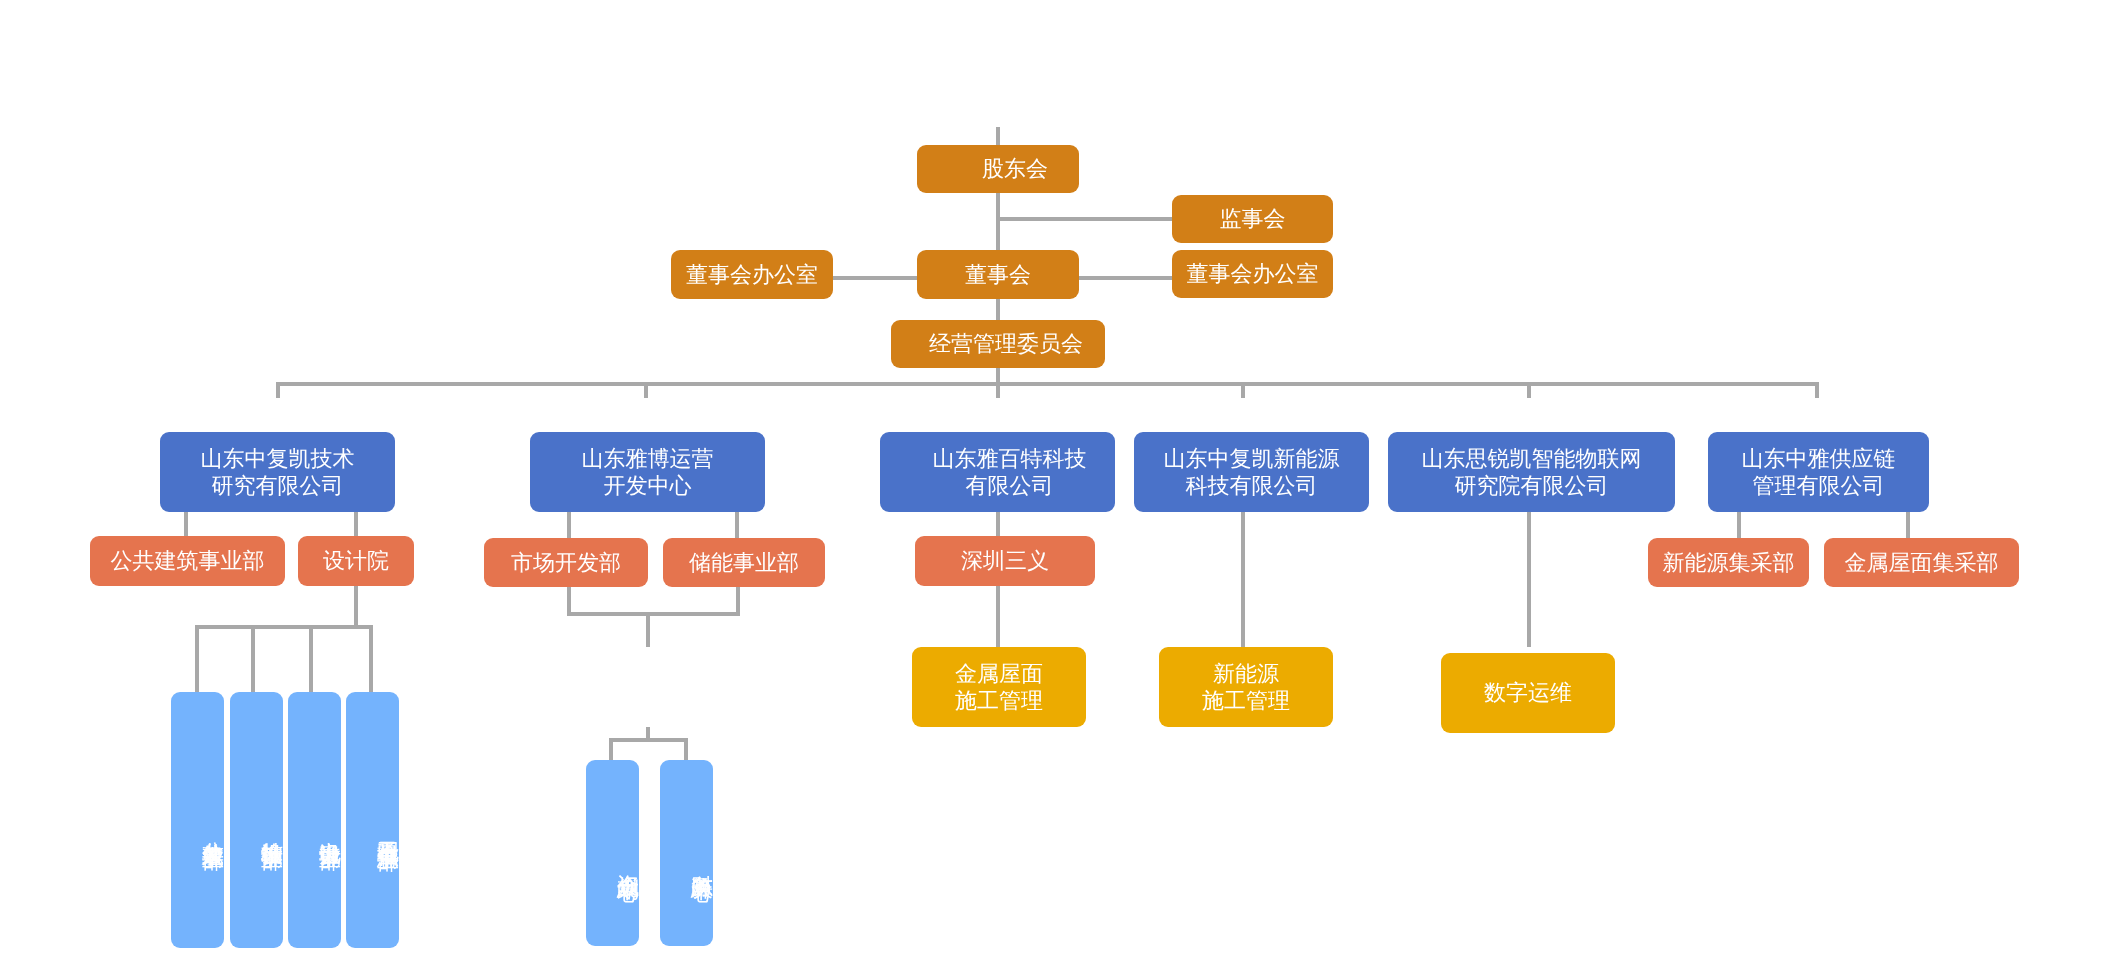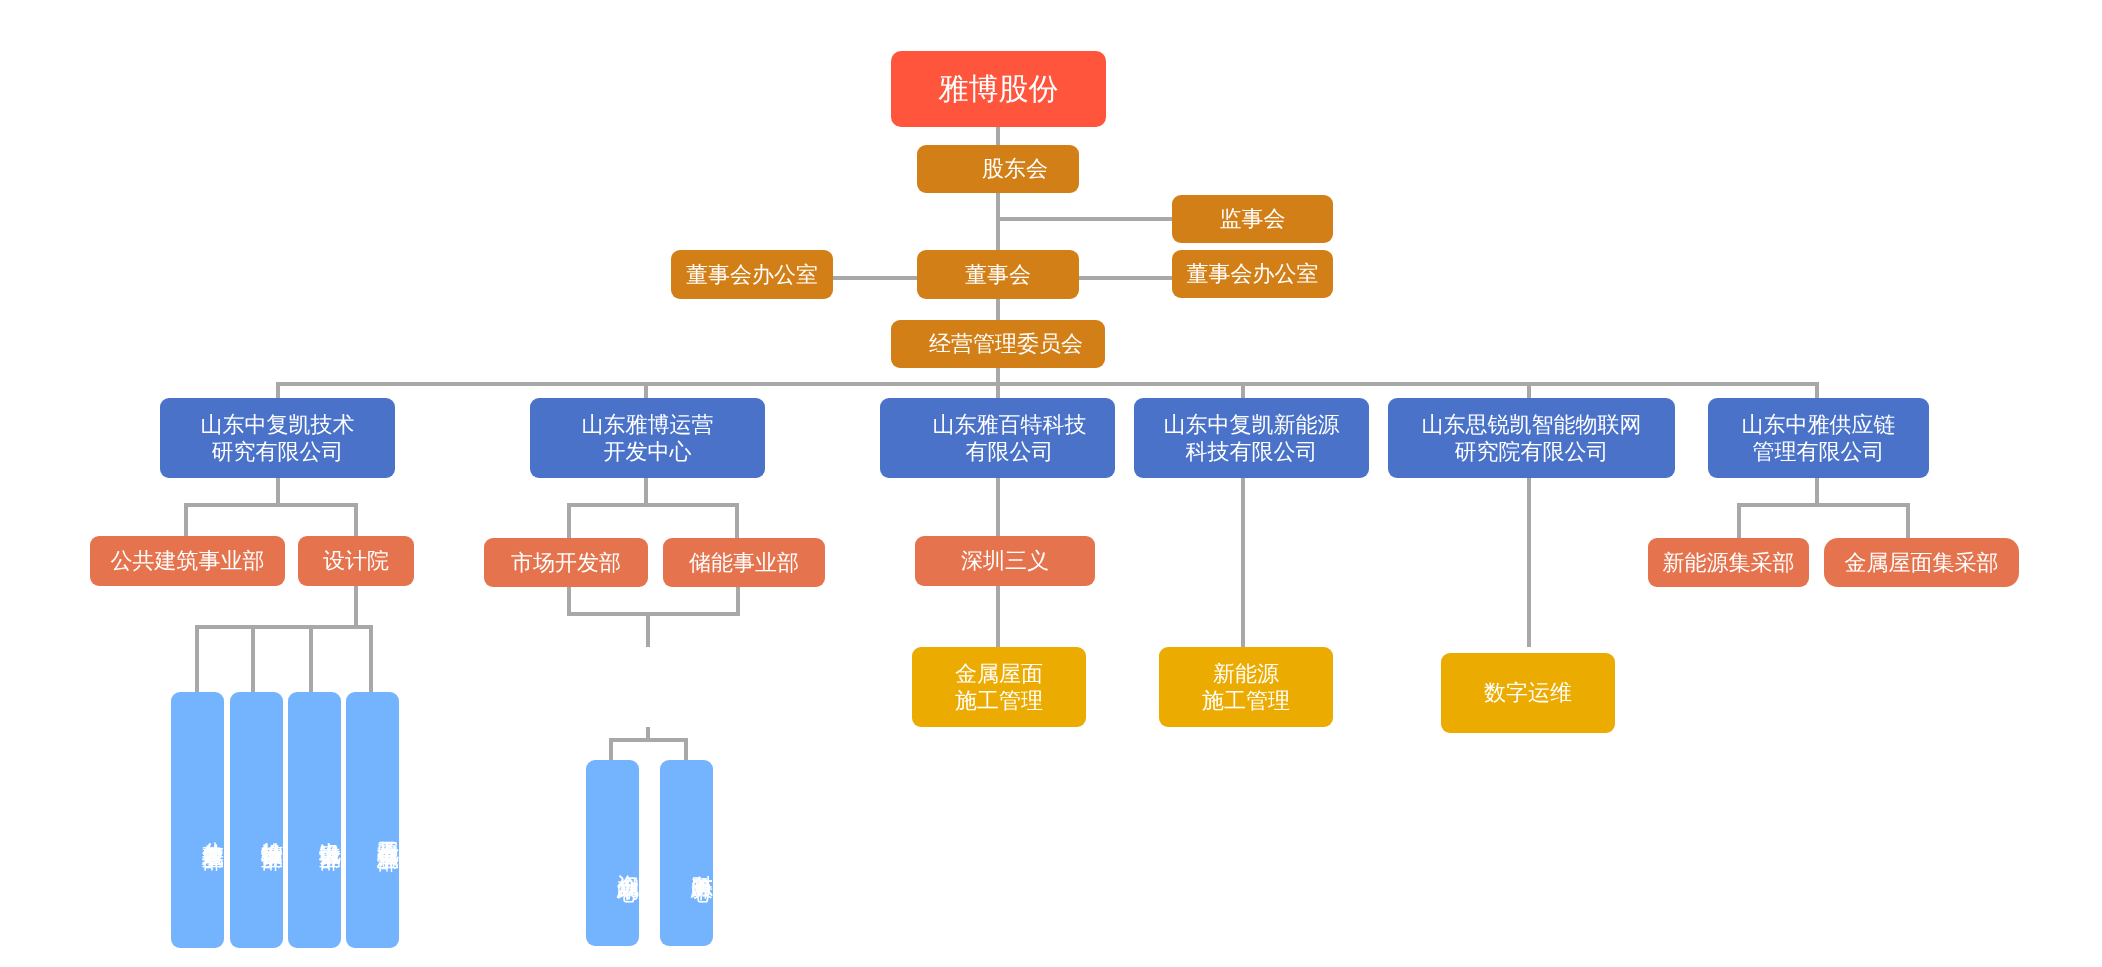--- a/index.html
+++ b/index.html
@@ -5,21 +5,21 @@
   html, body { margin: 0; padding: 0; background: #ffffff; }
   body { width: 2102px; height: 967px; position: relative; overflow: hidden;
          font-family: "DejaVu Sans", "Liberation Sans", sans-serif; }
   #chart { position: absolute; left: 0; top: 0; width: 2102px; height: 967px; }
   .line { position: absolute; background: #A8A8A8; }
   .node { position: absolute; box-sizing: border-box; border-radius: 9px; color: #ffffff;
           display: flex; align-items: center; justify-content: center; text-align: center;
           white-space: pre-line; line-height: 1.15; }
   .root { background: #FF553C; font-size: 30px; border-radius: 10px; }
   .gov { background: #D27F17; font-size: 22px; }
-  .company { background: #4A72C9; font-size: 22px; line-height: 1.25; }
+  .company { background: #4A72C9; font-size: 22px; line-height: 1.25; margin-top: 34px; }
   .dept { background: #E5744E; font-size: 22px; }
   .platform { background: #ECAB00; font-size: 22px; line-height: 1.25; }
   .unit { background: #74B3FD; font-size: 22px; align-items: flex-start; padding-top: 14px;
           writing-mode: vertical-rl; text-orientation: upright; letter-spacing: 1px; line-height: 1; }
 </style>
 </head>
 <body>
 
 <div id="chart">
 
@@ -62,21 +62,20 @@
 
   <div class="line" style="left:996px; top:478px; width:4px; height:169px;"></div>
   <div class="line" style="left:1241px; top:478px; width:4px; height:169px;"></div>
   <div class="line" style="left:1527px; top:478px; width:4px; height:169px;"></div>
 
   <div class="line" style="left:1815px; top:478px; width:4px; height:27px;"></div>
   <div class="line" style="left:1737px; top:503px; width:173px; height:4px;"></div>
   <div class="line" style="left:1737px; top:503px; width:4px; height:35px;"></div>
   <div class="line" style="left:1906px; top:503px; width:4px; height:35px;"></div>
 
-  <div class="node root" style="left:891px; top:51px; width:215px; height:76px;">雅博股份</div>
 
   <div class="node gov" style="left:917px; top:145px; width:162px; height:48px;padding-left:34px;">股东会</div>
   <div class="node gov" style="left:1172px; top:195px; width:161px; height:48px;">监事会</div>
   <div class="node gov" style="left:671px; top:250px; width:162px; height:49px;">董事会办公室</div>
   <div class="node gov" style="left:917px; top:250px; width:162px; height:49px;">董事会</div>
   <div class="node gov" style="left:1172px; top:250px; width:161px; height:48px;">董事会办公室</div>
   <div class="node gov" style="left:891px; top:320px; width:214px; height:48px;padding-left:16px;">经营管理委员会</div>
 
   <div class="node company" style="left:160px; top:398px; width:235px; height:80px;">山东中复凯技术
 研究有限公司</div>
@@ -90,21 +89,21 @@
 研究院有限公司</div>
   <div class="node company" style="left:1708px; top:398px; width:221px; height:80px;">山东中雅供应链
 管理有限公司</div>
 
   <div class="node dept" style="left:90px; top:536px; width:195px; height:50px;">公共建筑事业部</div>
   <div class="node dept" style="left:298px; top:536px; width:116px; height:50px;">设计院</div>
   <div class="node dept" style="left:484px; top:538px; width:164px; height:49px;">市场开发部</div>
   <div class="node dept" style="left:663px; top:538px; width:162px; height:49px;">储能事业部</div>
   <div class="node dept" style="left:915px; top:536px; width:180px; height:50px;">深圳三义</div>
   <div class="node dept" style="left:1648px; top:538px; width:161px; height:49px;">新能源集采部</div>
-  <div class="node dept" style="left:1824px; top:538px; width:195px; height:49px;border-radius:14px;">金属屋面集采部</div>
+  <div class="node dept" style="left:1824px; top:538px; width:195px; height:49px;">金属屋面集采部</div>
 
   <div class="node platform" style="left:912px; top:647px; width:174px; height:80px;">金属屋面
 施工管理</div>
   <div class="node platform" style="left:1159px; top:647px; width:174px; height:80px;">新能源
 施工管理</div>
   <div class="node platform" style="left:1441px; top:647px; width:174px; height:80px;margin-top:6px;">数字运维</div>
 
   <div class="node unit" style="left:171px; top:692px; width:53px; height:256px;">公共建筑事业部</div>
   <div class="node unit" style="left:230px; top:692px; width:53px; height:256px;">结构设计事业部</div>
   <div class="node unit" style="left:288px; top:692px; width:53px; height:256px;">电力设计事业部</div>

